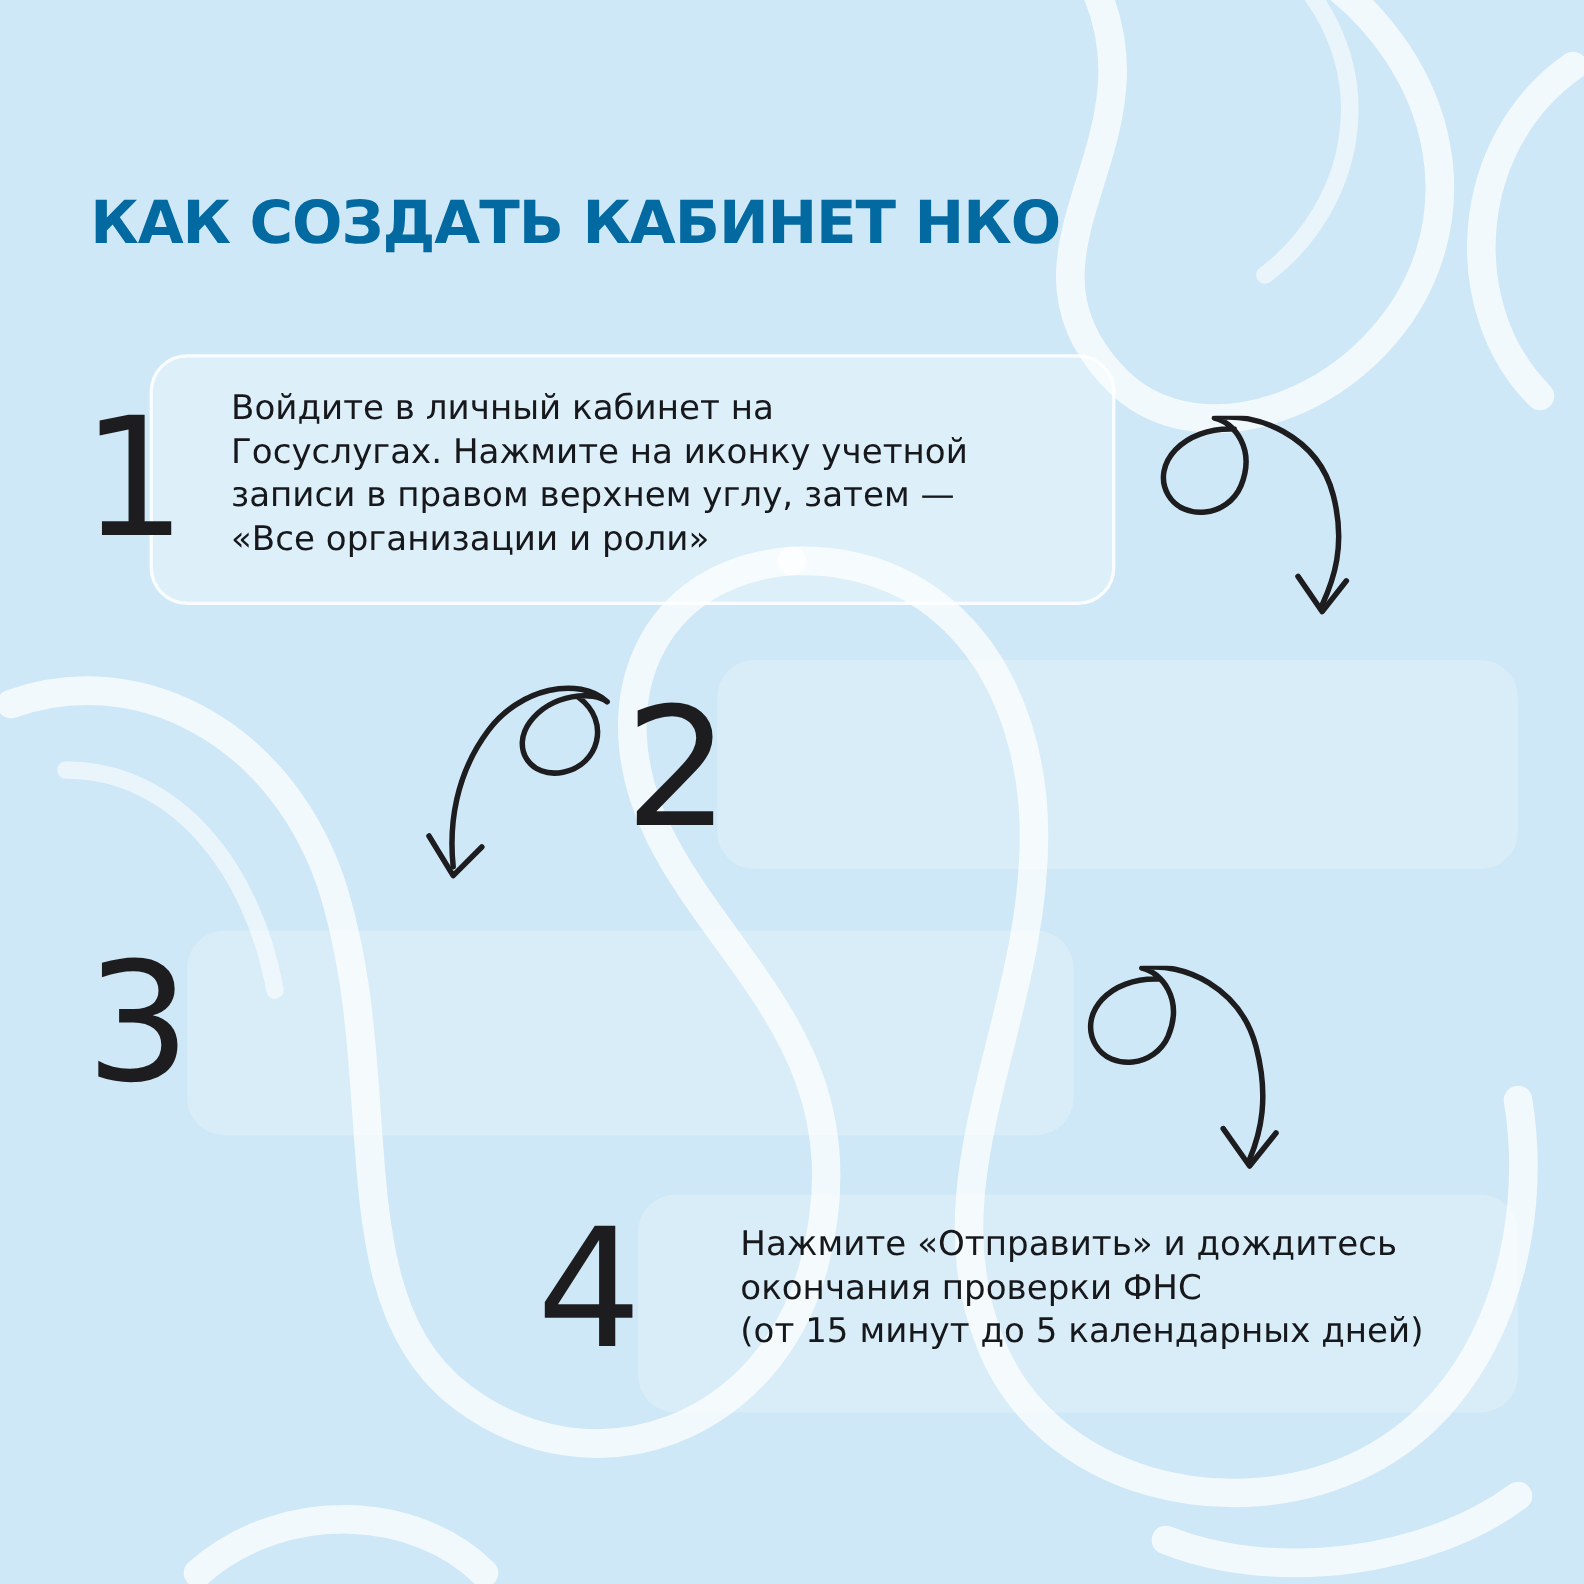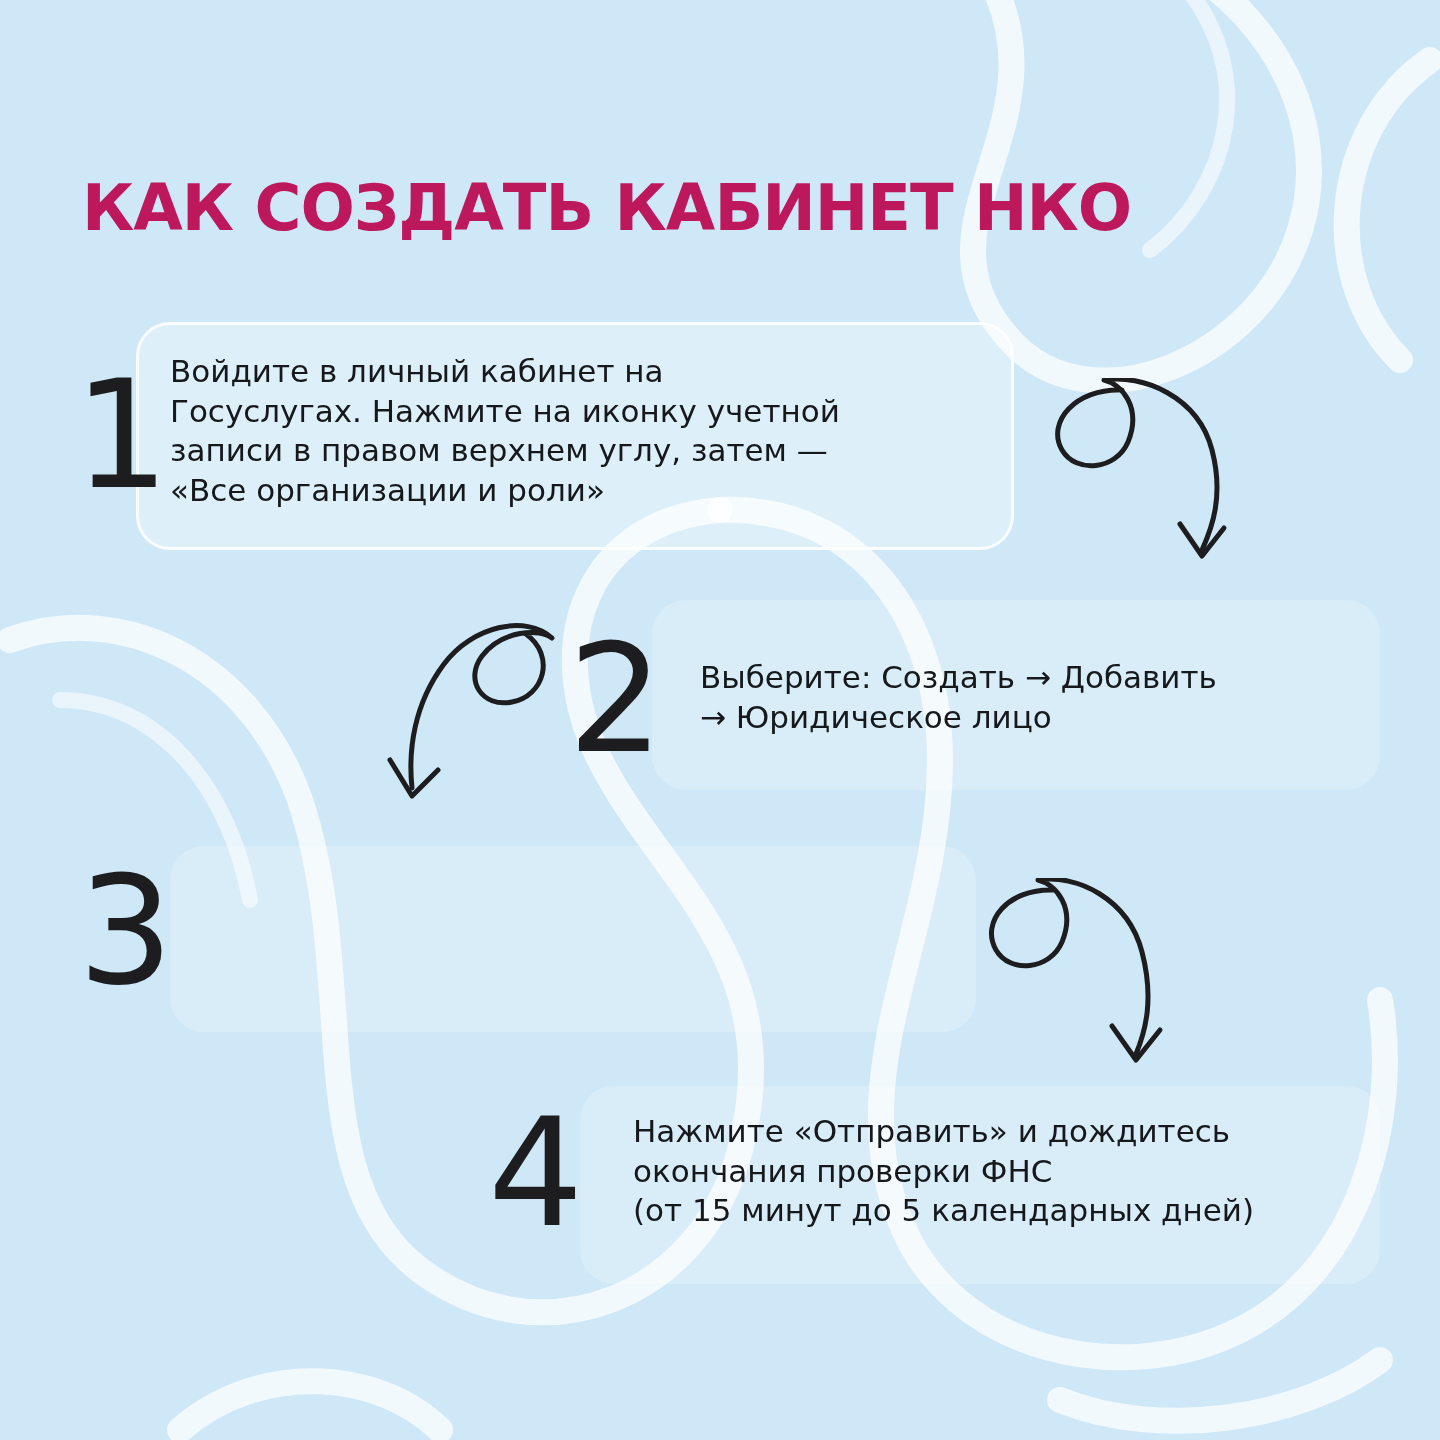--- a/index.html
+++ b/index.html
@@ -28,25 +28,25 @@
     inset: 0;
     width: 1440px;
     height: 1440px;
     pointer-events: none;
   }
 
   .title {
     position: absolute;
     left: 82px;
     top: 176px;
-    font-size: 64px;
+    font-size: 54px;
     line-height: 1.0;
     font-weight: 800;
     letter-spacing: -1px;
-    color: #be185d;
+    color: #0369a1;
     white-space: nowrap;
   }
 
   .step-card {
     position: absolute;
     background: rgba(255,255,255,0.30);
     border: 3px solid rgba(255,255,255,0.85);
     border-radius: 34px;
     box-sizing: border-box;
   }
@@ -63,20 +63,21 @@
     color: #1d1d1f;
     font-family: "DejaVu Sans", "Liberation Sans", sans-serif;
   }
 
   .step-text {
     position: absolute;
     font-size: 31px;
     line-height: 1.28;
     color: #16181c;
     white-space: pre-line;
+    margin-left: 40px;
   }
 
   
   #card1 { left: 136px; top: 322px; width: 878px; height: 228px; }
   #num1  { left: 74px;  top: 360px; }
   #text1 { left: 170px; top: 352px; width: 830px; }
 
   
   #card2 { left: 652px; top: 600px; width: 728px; height: 190px; }
   #num2  { left: 568px; top: 624px; }
@@ -140,22 +141,20 @@
 
   <svg class="arrow" style="left:1030px; top:378px; width:240px; height:200px;" viewBox="0 0 240 200" xmlns="http://www.w3.org/2000/svg">
     <g fill="none" stroke="#1d1d1f" stroke-width="5" stroke-linecap="round" stroke-linejoin="round">
       <path d="M 92 12 C 46 10, 16 44, 32 72 C 46 96, 86 92, 98 64 C 112 30, 92 6, 74 2 C 112 -4, 168 18, 182 72 C 194 118, 182 150, 172 172"></path>
       <path d="M 150 146 L 172 178 L 194 150"></path>
     </g>
   </svg>
 
   <div class="step-card plain" id="card2"></div>
   <div class="step-num" id="num2">2</div>
-  <div class="step-text" id="text2">Выберите: Создать  →  Добавить
-→  Юридическое лицо</div>
 
   <svg class="arrow" style="left:376px; top:620px; width:210px; height:200px;" viewBox="0 0 210 200" xmlns="http://www.w3.org/2000/svg">
     <g fill="none" stroke="#1d1d1f" stroke-width="5" stroke-linecap="round" stroke-linejoin="round">
       <path d="M 150 14 C 180 36, 168 76, 136 82 C 106 88, 88 60, 106 36 C 126 10, 164 8, 176 18 C 150 -6, 96 6, 68 44 C 38 84, 32 130, 36 168"></path>
       <path d="M 14 140 L 36 176 L 62 150"></path>
     </g>
   </svg>
 
   <div class="step-card plain" id="card3"></div>
   <div class="step-num" id="num3">3</div>

